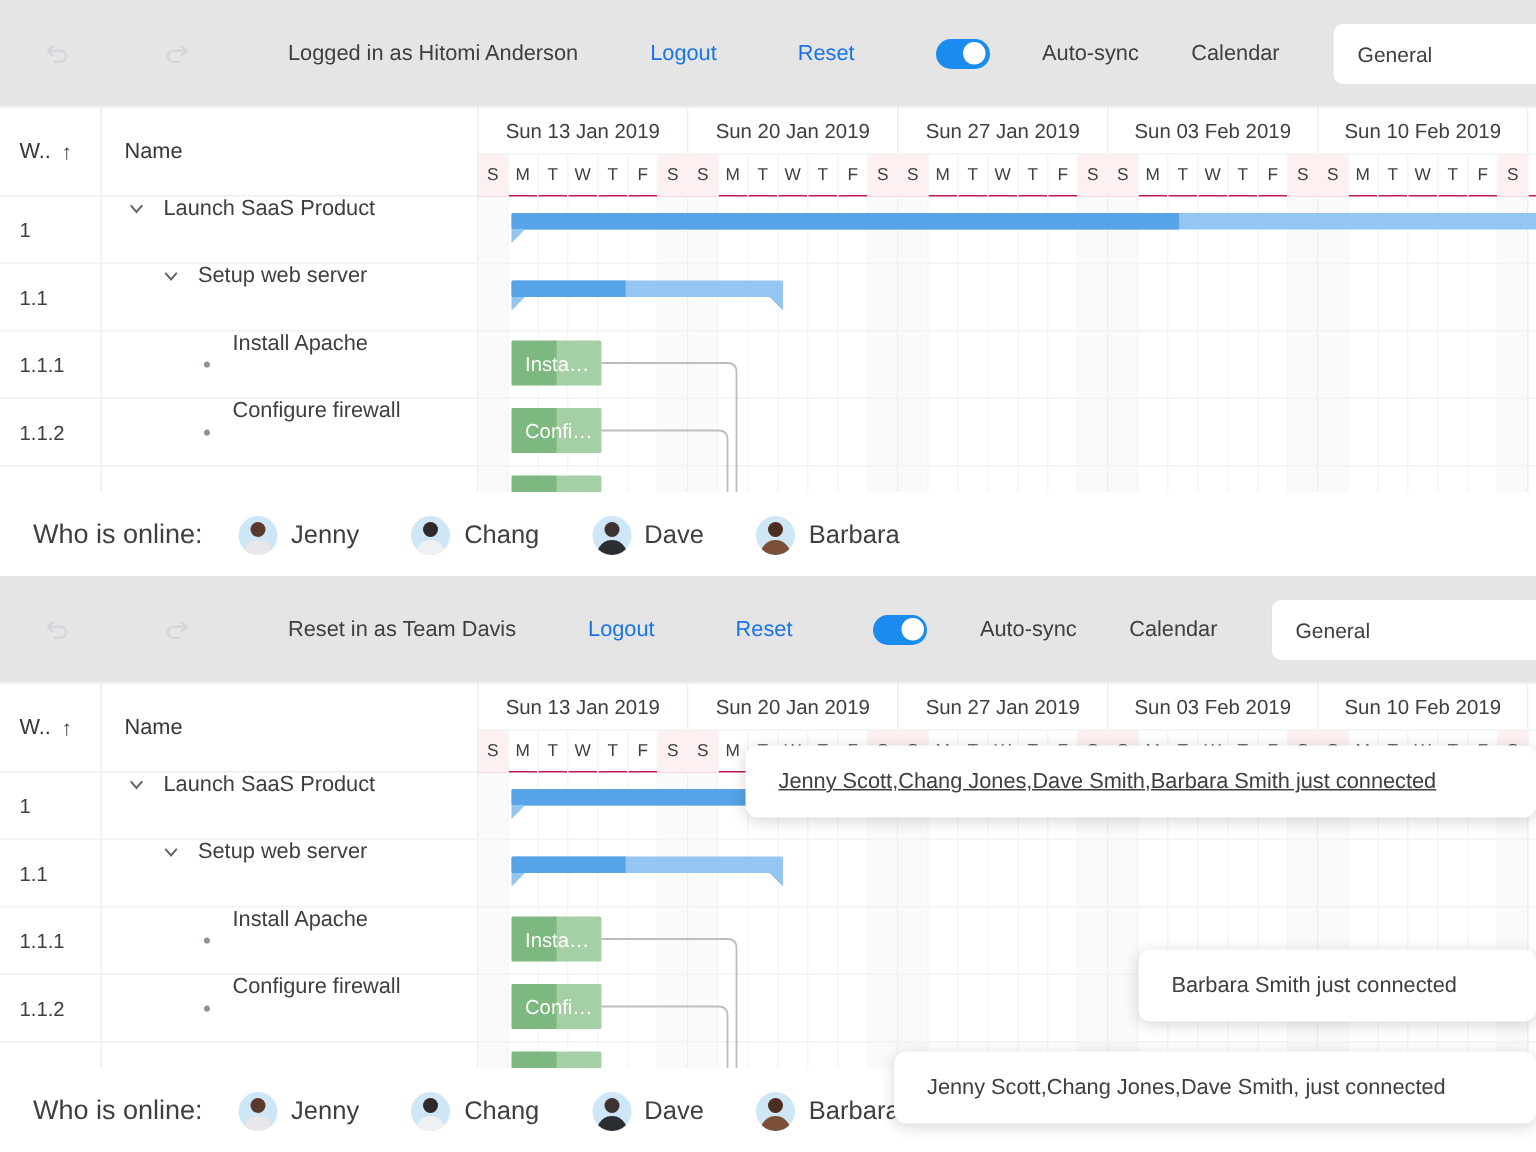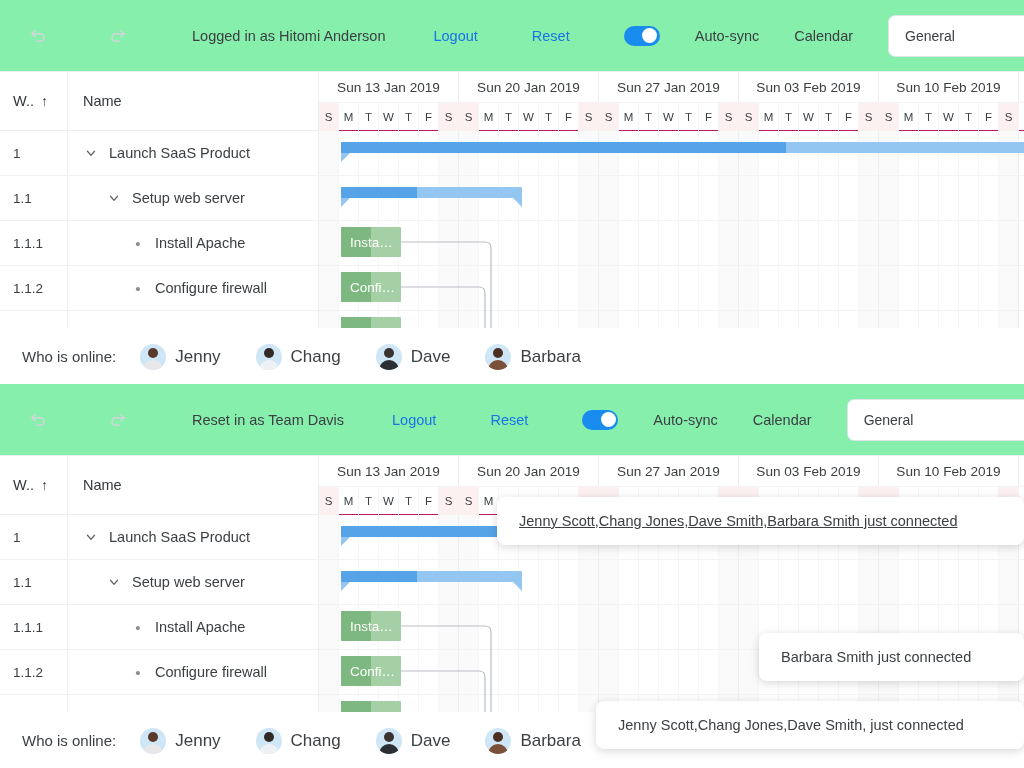--- a/index.html
+++ b/index.html
@@ -13,21 +13,21 @@
   .app { width: 1024px; height: 768px; position: relative; }
 
   
   .panel { position: absolute; left: 0; width: 1024px; overflow: hidden; background:#fff; }
   #panel-1 { top: 0;   height: 378px; }
   #panel-2 { top: 384px; height: 384px; }
 
   
   .toolbar {
     height: 71px; display: flex; align-items: center;
-    padding-left: 18px; gap: 11px; background:#86efac;
+    padding-left: 18px; gap: 11px; background:#e5e5e5;
   }
   .icon-btn {
     width: 40px; height: 40px; border-radius: 50%;
     display: flex; align-items: center; justify-content: center;
     color: #d2d6da; flex: none;
   }
   .icon-btn svg { display:block; }
   .tb-text {
     font-size: 14.5px; color: #3c4043; white-space: nowrap;
   }
@@ -74,21 +74,21 @@
   }
   .lhead .name-h { flex:1; display:flex; align-items:center; padding-left: 15px; font-size: 14.5px; }
   .sort-arrow { font-size: 14px; color:#3c4043; }
 
   .lrow { height: 45px; display: flex; border-bottom: 1px solid #eff1f3; }
   .lrow .wbs {
     width: 68px; flex:none; display: flex; align-items: center; padding-left: 13px;
     font-size: 13.5px; color:#3c4043; border-right: 1px solid #eceff1;
   }
   .lrow .nm {
-    flex:1; display:flex; align-items:center; font-size: 14.5px; color:#3c4043;
+    flex:1; display:flex; font-size: 14.5px; color:#3c4043;
     gap: 10px; overflow: hidden; white-space: nowrap;
   }
   .chev { width: 16px; height: 16px; flex:none; color:#5f6368; display:flex; align-items:center; justify-content:center; }
   .dot { width: 14px; flex:none; display:flex; align-items:center; justify-content:center; color:#8b9096; font-size:15px; }
   .ind-0 { padding-left: 15px; }
   .ind-1 { padding-left: 38px; }
   .ind-2 { padding-left: 63px; }
 
   
   .rhead { height: 59px; border-bottom: 1px solid #be185d; }
@@ -139,21 +139,21 @@
     position: relative; color:#fff; font-size: 13.5px; padding-left: 9px;
     white-space: nowrap; overflow: hidden;
   }
   .dep { position:absolute; border-color:#b9bec3; }
 
   
   .online {
     height: 56px; display:flex; align-items:center; padding-left: 22px; gap: 0;
     background:#fff; border-top: 1px solid #fff;
   }
-  .online-label { font-size: 15px; color:#3c4043; margin-right: 24px; white-space:nowrap; }
+  .online-label { font-size: 18px; color:#3c4043; margin-right: 24px; white-space:nowrap; }
   .person { display:flex; align-items:center; gap: 9px; margin-right: 35px; }
   .avatar {
     width: 26px; height: 26px; border-radius: 50%; flex:none;
     background: #cfe6f7; position: relative; overflow: hidden;
   }
   .avatar .head { position:absolute; left:50%; top:4px; transform:translateX(-50%);
     width:10px; height:10px; border-radius:50%; }
   .avatar .body { position:absolute; left:50%; bottom:-5px; transform:translateX(-50%);
     width:20px; height:15px; border-radius:10px 10px 0 0; }
   .a1 .head{background:#5b3a2e;} .a1 .body{background:#e8e8ea;}

